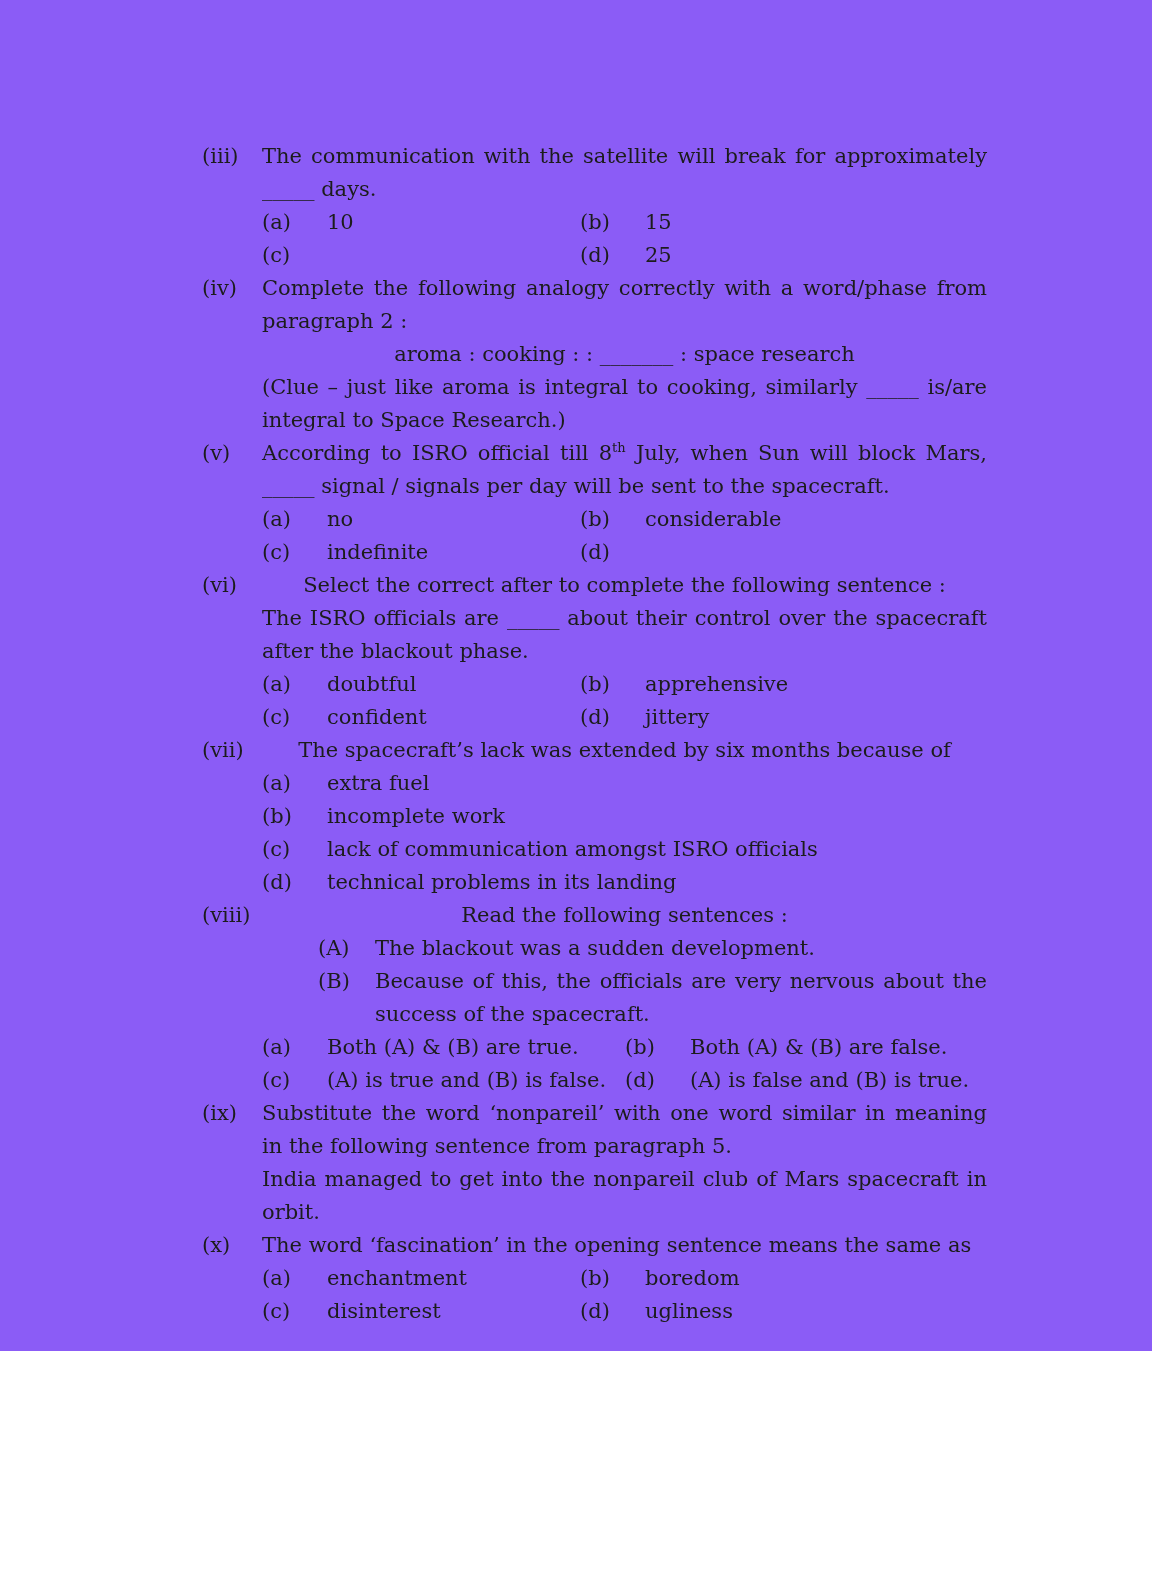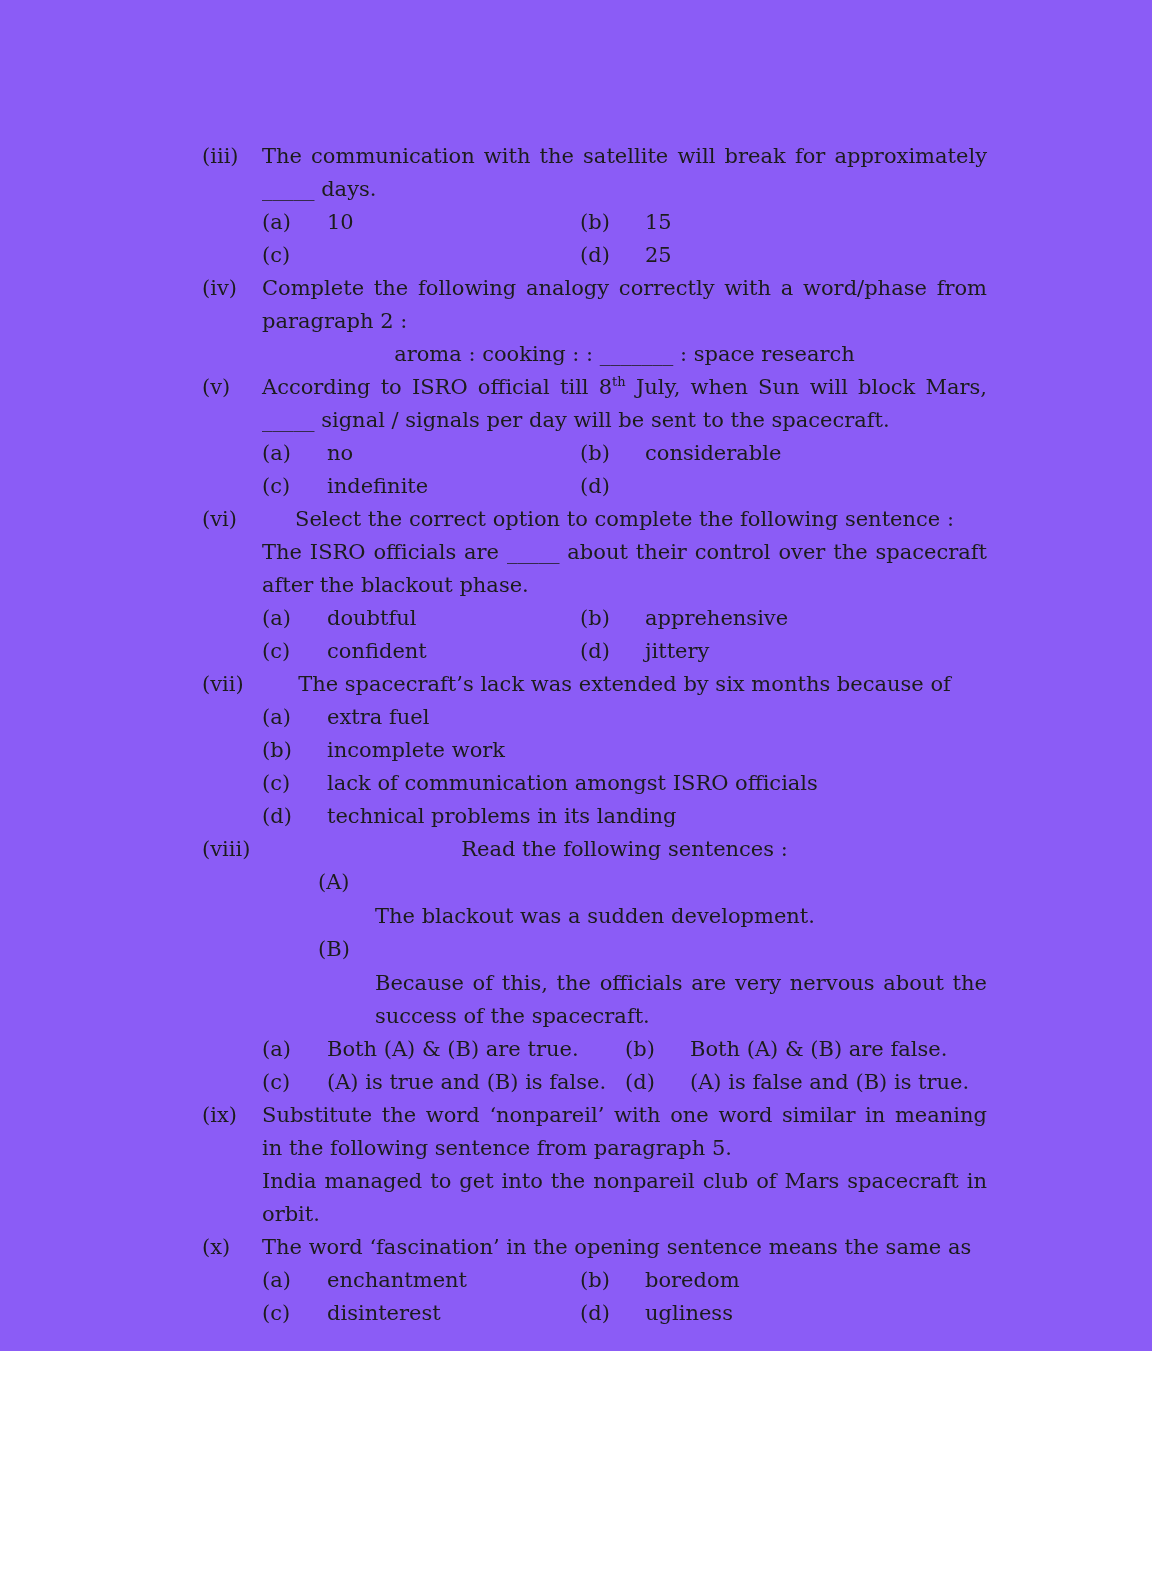--- a/index.html
+++ b/index.html
@@ -20,21 +20,21 @@
   p { margin: 0; text-align: center; }
   .just { text-align: justify; }
   .opts2 { display: grid; grid-template-columns: 318px 1fr; }
   .opts2.wide { grid-template-columns: 363px 1fr; }
   .opts1 .opt { width: 100%; }
   .opt { display: flex; }
   .ol { width: 57px; flex: 0 0 57px; }
   .ot { flex: 1; min-width: 0; margin-left: 8px; }
   .sub { display: flex; margin-left: 56px; }
   .sub .ol { width: 57px; flex: 0 0 57px; }
-  .sub .st { flex: 1; min-width: 0; text-align: justify; margin-top: 34px; }
+  .sub .st { flex: 1; min-width: 0; text-align: justify; }
   sup { font-size: 13px; line-height: 0; vertical-align: super; }
   .footer {
     position: absolute; left: 104px; right: 110px; top: 1414px;
     display: flex; align-items: baseline;
     font-weight: bold; font-style: italic; font-size: 22px;
   }
   .f-c { flex: 1; text-align: center; font-weight: normal; }
 </style>
 </head>
 <body>
@@ -64,20 +64,21 @@
           </div>
         </div>
       </div>
     </section>
 
     <section class="q">
       <div class="qnum">(iv)</div>
       <div class="qbody">
         <p class="just">Complete the following analogy correctly with a word/phase from paragraph 2 :</p>
         <p>aroma : cooking : : _______ : space research</p>
+        <p class="just">(Clue – just like aroma is integral to cooking, similarly _____ is/are integral to Space Research.)</p>
       </div>
     </section>
 
     <section class="q">
       <div class="qnum">(v)</div>
       <div class="qbody">
         <p class="just"><span>According to ISRO official till 8</span><sup>th</sup><span> July, when Sun will block Mars, _____ signal / signals per day will be sent to the spacecraft.</span></p>
         <div class="opts2">
           <div class="opt">
             <span class="ol">(a)</span>
@@ -94,21 +95,21 @@
           <div class="opt">
             <span class="ol">(d)</span>
           </div>
         </div>
       </div>
     </section>
 
     <section class="q">
       <div class="qnum">(vi)</div>
       <div class="qbody">
-        <p>Select the correct option to complete the following sentence :</p>
+        <p>Select the correct after to complete the following sentence :</p>
         <p class="just">The ISRO officials are _____ about their control over the spacecraft after the blackout phase.</p>
         <div class="opts2">
           <div class="opt">
             <span class="ol">(a)</span>
             <span class="ot">doubtful</span>
           </div>
           <div class="opt">
             <span class="ol">(b)</span>
             <span class="ot">apprehensive</span>
           </div>

